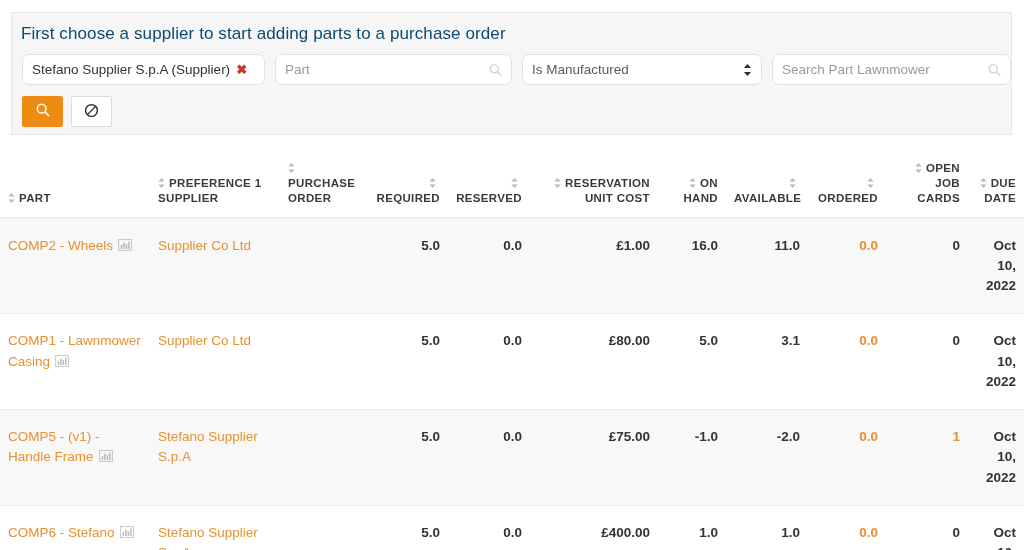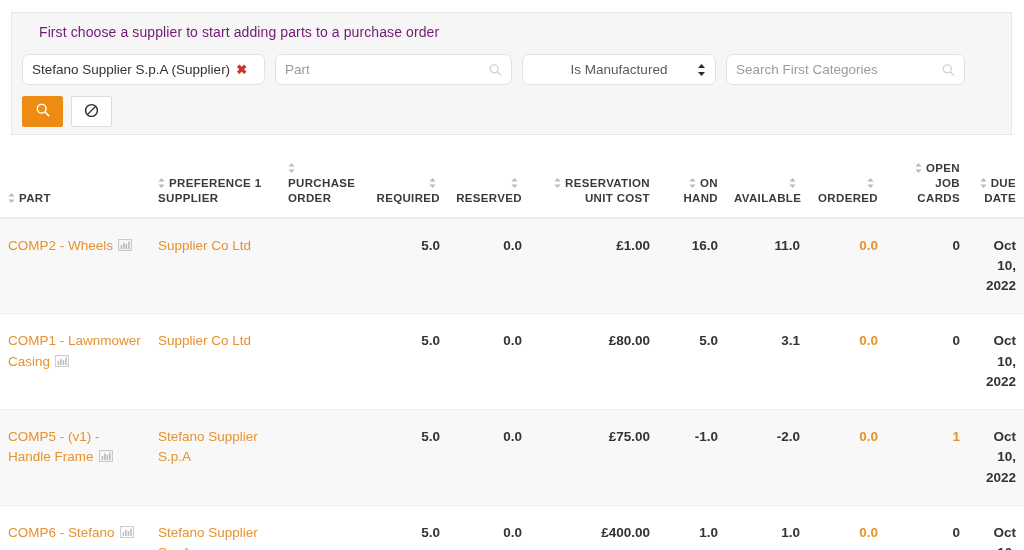--- a/index.html
+++ b/index.html
@@ -22,24 +22,24 @@
     left: 11px;
     top: 12px;
     width: 1001px;
     height: 123px;
     background: #f6f6f6;
     border: 1px solid #e7e7e7;
     box-sizing: border-box;
   }
   .filter-hint {
     position: absolute;
-    left: 27px;
+    left: 9px;
     top: 11px;
-    font-size: 14px;
-    color: #701a75;
+    font-size: 17px;
+    color: #0c4a6e;
     white-space: nowrap;
     letter-spacing: 0.1px;
   }
   .filter-row {
     position: absolute;
     left: 10px;
     top: 41px;
     display: flex;
     gap: 10px;
   }
@@ -49,21 +49,21 @@
     height: 31px;
     background: #ffffff;
     border: 1px solid #e2e2e2;
     border-radius: 7px;
     display: flex;
     align-items: center;
     padding: 0 9px;
   }
   .field.supplier { width: 243px; }
   .field.part { width: 237px; }
-  .field.manufactured { width: 194px; justify-content: center; }
+  .field.manufactured { width: 240px; }
   .field.categories { width: 239px; }
 
   .field .txt {
     font-size: 13.5px;
     color: #333333;
     white-space: nowrap;
     overflow: hidden;
   }
   .field .txt.placeholder { color: #9b9b9b; }
   .field .txt.select-val { color: #5a5a5a; }
@@ -229,21 +229,21 @@
       <span class="txt select-val">Is Manufactured</span>
       <span class="caret-updown">
         <svg viewBox="0 0 9 14" width="9" height="14">
           <path d="M4.5 1 L8 5 L1 5 Z" fill="#2b2b2b"></path>
           <path d="M4.5 13 L8 9 L1 9 Z" fill="#2b2b2b"></path>
         </svg>
       </span>
     </div>
 
     <div class="field categories">
-      <span class="txt placeholder">Search First Categories</span>
+      <span class="txt placeholder">Search Part Lawnmower</span>
       <span class="mag">
         <svg viewBox="0 0 16 16" width="13" height="13">
           <circle cx="6.5" cy="6.5" r="5" fill="none" stroke="#8c8c8c" stroke-width="1.4"></circle>
           <line x1="10.3" y1="10.3" x2="15" y2="15" stroke="#8c8c8c" stroke-width="1.4"></line>
         </svg>
       </span>
     </div>
 
   </div>
 

